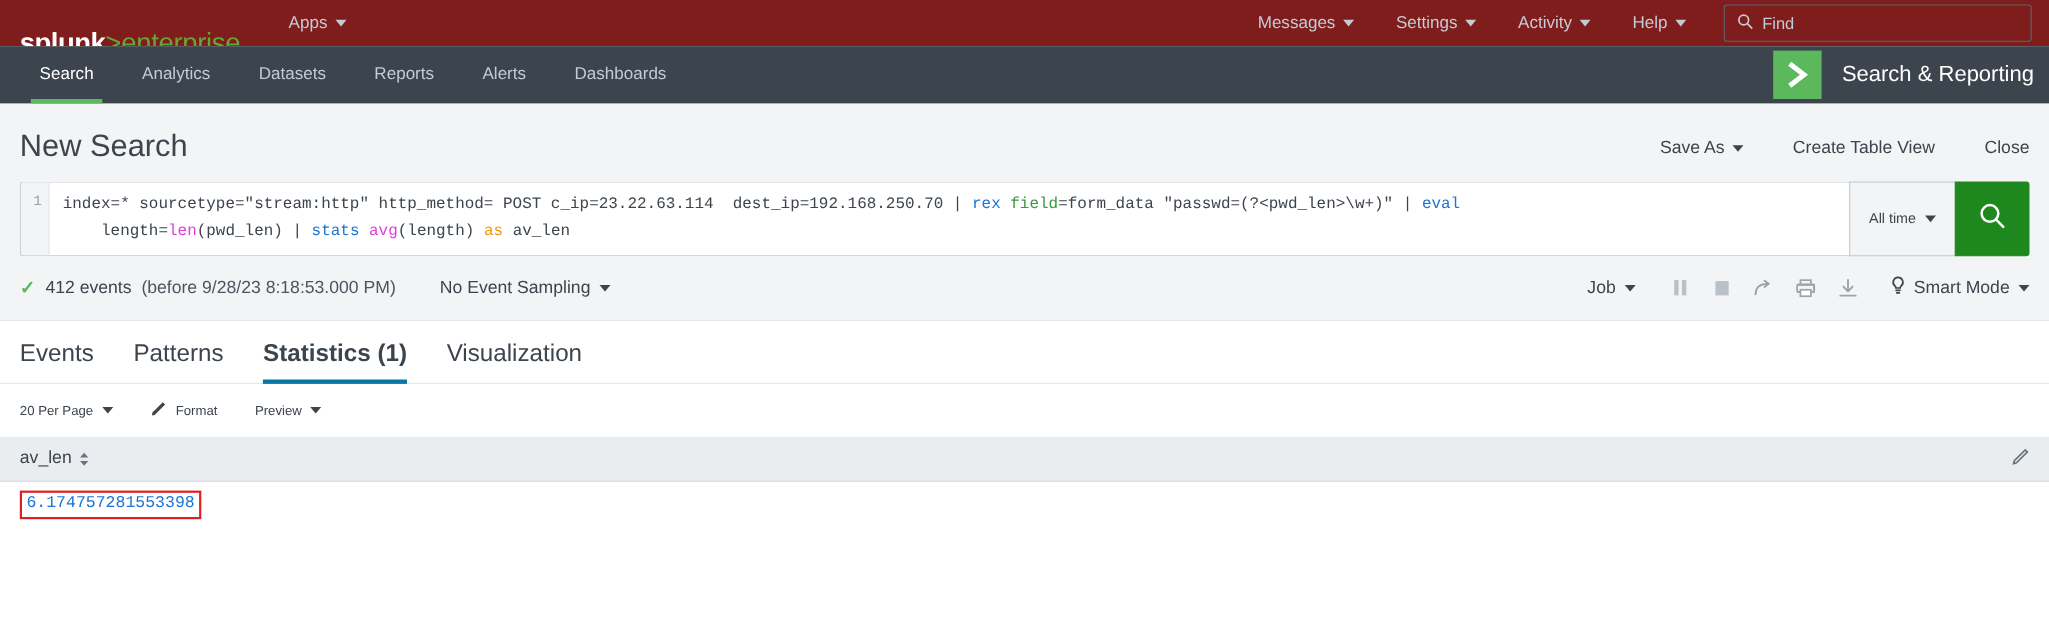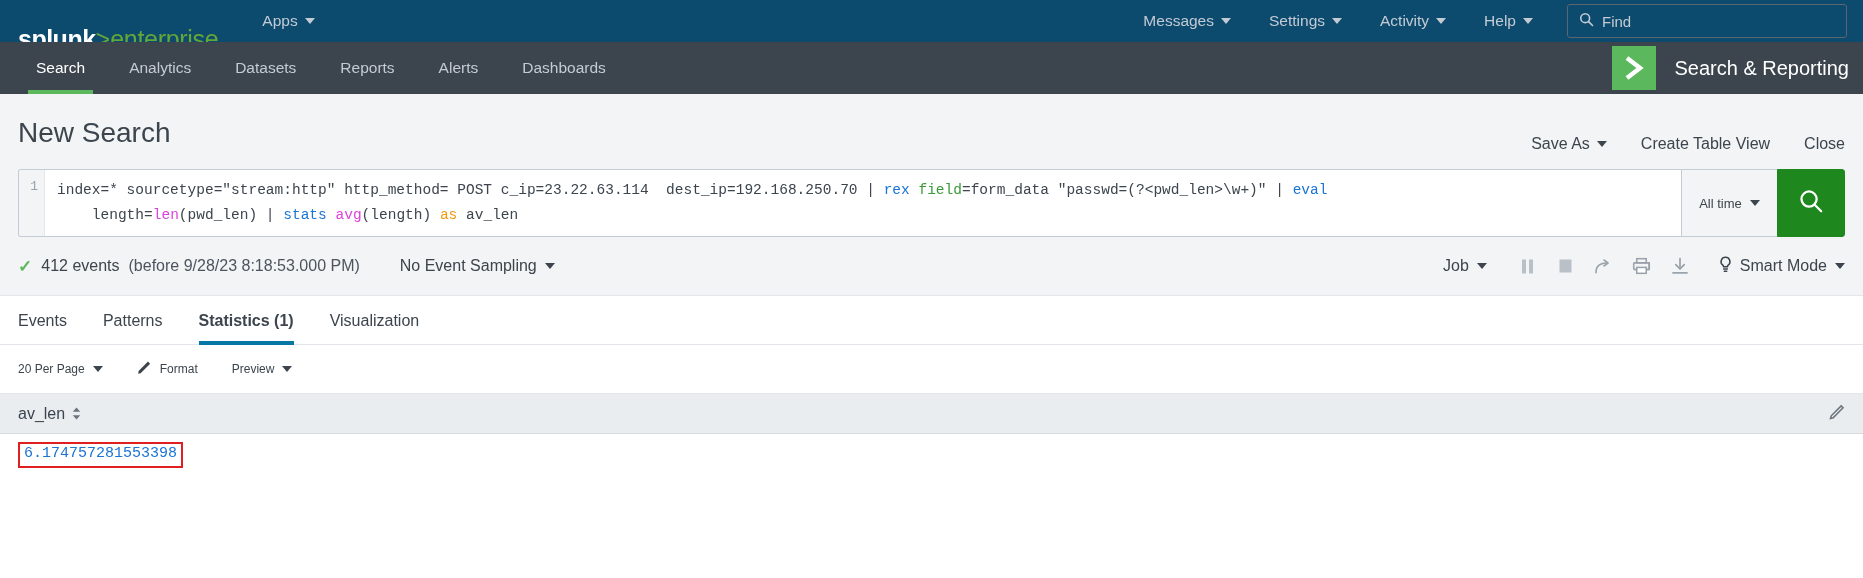--- a/index.html
+++ b/index.html
@@ -8,21 +8,21 @@
     font-family:"Liberation Sans", sans-serif;
     background:#ffffff;
     color:#3c444d;
     overflow:hidden;
     -webkit-font-smoothing:antialiased;
   }
 
   
   .topbar {
     height:42px;
-    background:#0c4a6e;
+    background:#7f1d1d;
     display:flex;
     align-items:center;
     padding:0 16px 0 18px;
   }
   .logo { display:flex; align-items:baseline; margin-right:40px; user-select:none; }
   .logo .lg-splunk { font-size:25px; font-weight:700; color:#ffffff; letter-spacing:-0.5px; }
   .logo .lg-gt { font-size:25px; font-weight:400; color:#65a637; margin:0 0px; }
   .logo .lg-ent { font-size:25px; font-weight:400; color:#65a637; letter-spacing:-0.3px;margin-top:37px; }
 
   .topnav-item {
@@ -91,21 +91,21 @@
   .app-name { color:#ffffff; font-size:20px; white-space:nowrap; }
 
   
   .pagehead {
     background:#f2f4f5;
     padding:24px 18px 0 18px;
     display:flex;
     align-items:flex-start;
   }
   .page-title { font-size:28px; font-weight:400; color:#3c444d; line-height:1.1; }
-  .pagehead-actions { margin-left:auto; display:flex; align-items:flex-end; gap:34px; padding-top:8px;margin-top:9px; }
+  .pagehead-actions { margin-left:auto; display:flex; align-items:flex-end; gap:45px; padding-top:8px; }
   .head-link {
     color:#3c444d; font-size:16px; cursor:pointer;
     display:flex; align-items:center; gap:7px; white-space:nowrap;
   }
 
   
   .searchwrap { background:#f2f4f5; padding:16px 18px 0 18px; display:flex; align-items:stretch; }
   .search-field {
     flex:1;
     background:#ffffff;
@@ -201,21 +201,21 @@
 
   
   .restabs {
     background:#ffffff;
     display:flex;
     padding:0 18px;
     border-bottom:1px solid #e3e7eb;
   }
   .restab {
     padding:16px 18px 14px 18px;
-    font-size:16px;
+    font-size:22px;
     color:#3c444d;
     cursor:pointer;
     position:relative;
     text-align:center;
   }
   .restab:first-child { padding-left:0; }
   .restab.active { font-weight:700; color:#3c444d; }
   .restab.active::after {
     content:"";
     position:absolute;

